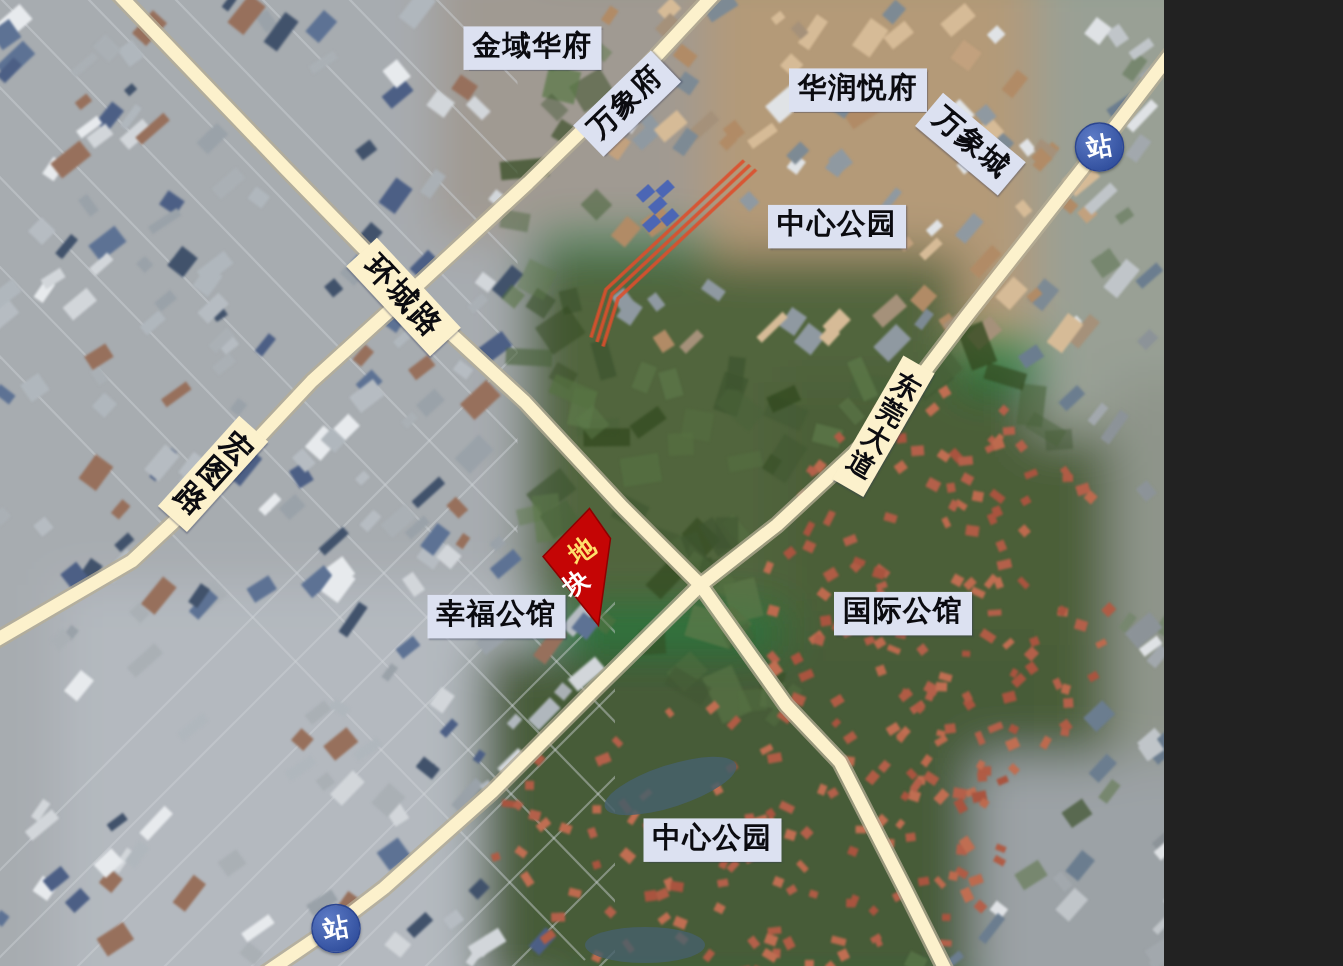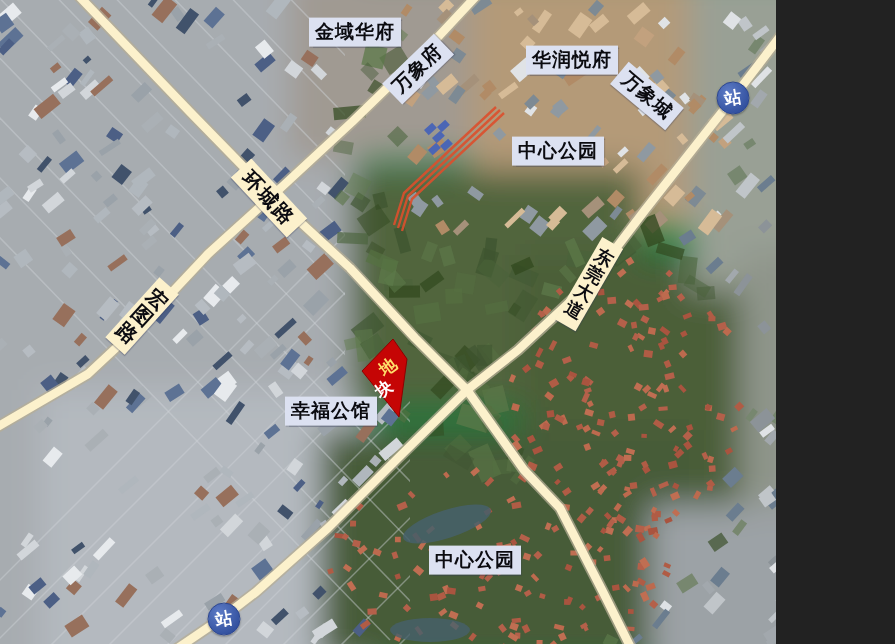--- a/index.html
+++ b/index.html
@@ -860,20 +860,21 @@
     </g>
     <polygon points="393,339 407,359 399,417 362,371" stroke="#8e0000" stroke-width="1" fill="#c50505"></polygon>
   </svg>
 
   <div class="lbl" style="left:355px;top:32px;">金域华府</div>
   <div class="lbl" style="left:572px;top:24px;margin-top:36px;">华润悦府</div>
   <div class="lbl" style="left:418px;top:69px;transform:translate(-50%,-50%) rotate(-44deg);">万象府</div>
   <div class="lbl" style="left:647px;top:96px;transform:translate(-50%,-50%) rotate(40deg);">万象城</div>
   <div class="lbl" style="left:558px;top:151px;">中心公园</div>
   <div class="lbl" style="left:331px;top:411px;">幸福公馆</div>
+  <div class="lbl" style="left:602px;top:409px;">国际公馆</div>
   <div class="lbl" style="left:475px;top:560px;">中心公园</div>
 
   <div class="lbl road-lbl" style="left:269px;top:198px;transform:translate(-50%,-50%) rotate(47deg);">环城路</div>
   <div class="lbl road-lbl vchars" style="left:142px;top:316px;transform:translate(-50%,-50%) rotate(42deg);">
       <div class="vc">宏</div>
       <div class="vc">图</div>
       <div class="vc">路</div>
     </div>
   <div class="lbl road-lbl vchars vchars-sm" style="left:589px;top:284px;transform:translate(-50%,-50%) rotate(30deg);">
       <div class="vc">东</div>

